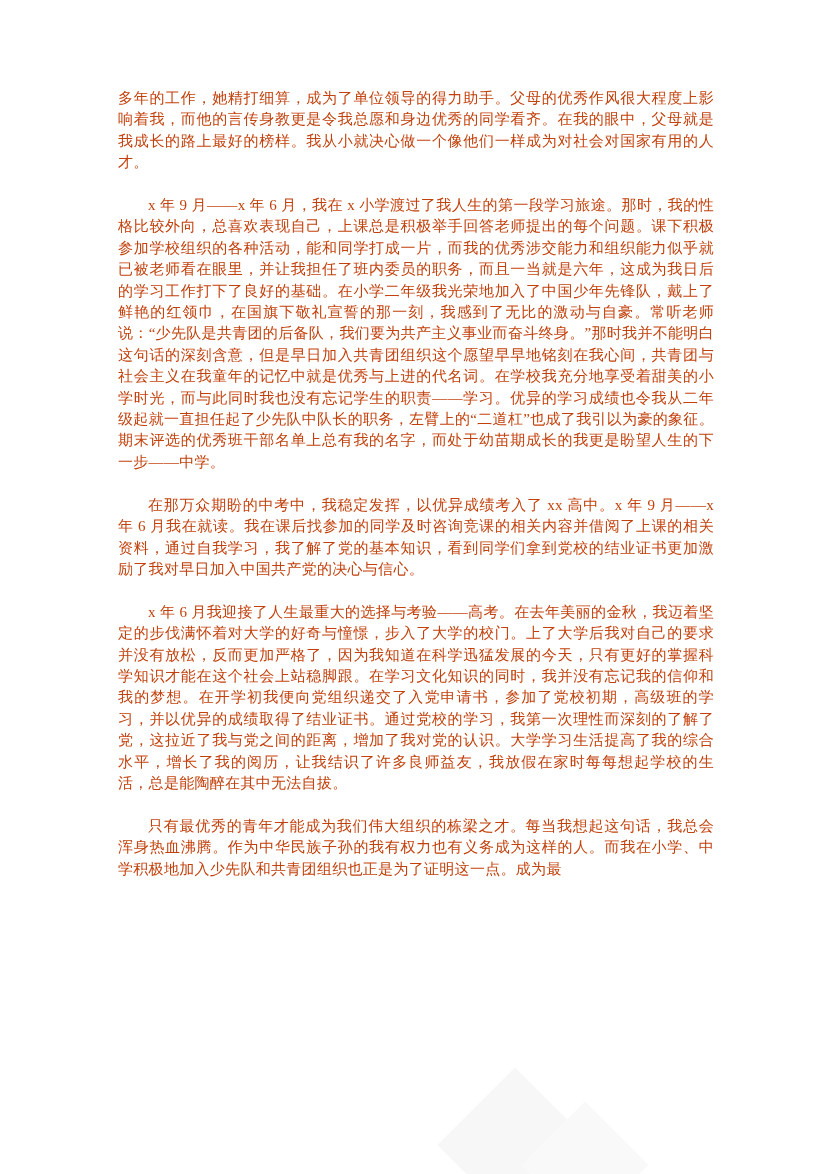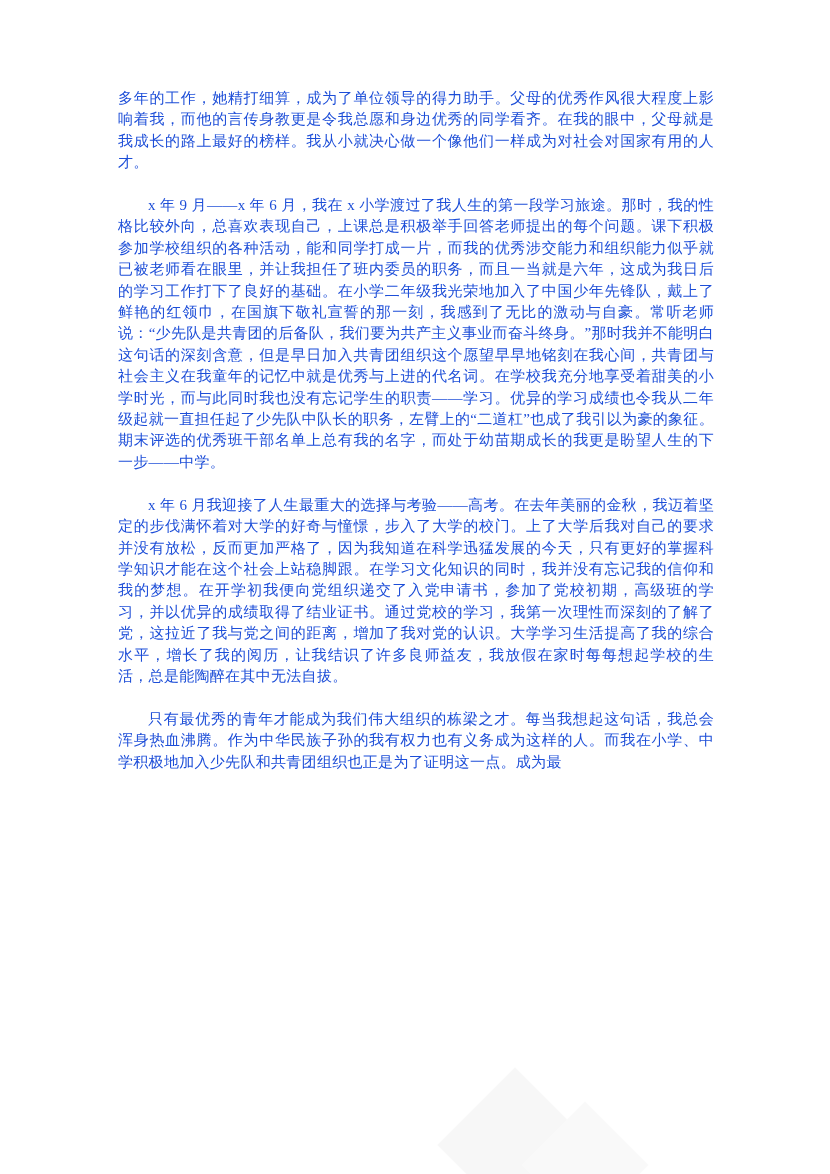--- a/index.html
+++ b/index.html
@@ -17,21 +17,21 @@
   .page {
     position: absolute;
     inset: 0;
     background: #ffffff;
   }
   .content {
     position: absolute;
     left: 118px;
     top: 88px;
     width: 596px;
-    color: #1d4ed8;
+    color: #c2410c;
     font-size: 15px;
     line-height: 21.4px;
     text-align: justify;
     letter-spacing: 0.3px;
   }
   .para {
     margin: 0 0 21.4px 0;
     text-indent: 2em;
     word-break: break-all;
   }
@@ -71,20 +71,21 @@
     background: #f5f5f5;
   }
 </style>
 </head>
 <body>
 
 <div class="page">
   <div class="content">
     <p class="para no-indent">多年的工作，她精打细算，成为了单位领导的得力助手。父母的优秀作风很大程度上影响着我，而他的言传身教更是令我总愿和身边优秀的同学看齐。在我的眼中，父母就是我成长的路上最好的榜样。我从小就决心做一个像他们一样成为对社会对国家有用的人才。</p>
     <p class="para">x 年 9 月——x 年 6 月，我在 x 小学渡过了我人生的第一段学习旅途。那时，我的性格比较外向，总喜欢表现自己，上课总是积极举手回答老师提出的每个问题。课下积极参加学校组织的各种活动，能和同学打成一片，而我的优秀涉交能力和组织能力似乎就已被老师看在眼里，并让我担任了班内委员的职务，而且一当就是六年，这成为我日后的学习工作打下了良好的基础。在小学二年级我光荣地加入了中国少年先锋队，戴上了鲜艳的红领巾，在国旗下敬礼宣誓的那一刻，我感到了无比的激动与自豪。常听老师说：“少先队是共青团的后备队，我们要为共产主义事业而奋斗终身。”那时我并不能明白这句话的深刻含意，但是早日加入共青团组织这个愿望早早地铭刻在我心间，共青团与社会主义在我童年的记忆中就是优秀与上进的代名词。在学校我充分地享受着甜美的小学时光，而与此同时我也没有忘记学生的职责——学习。优异的学习成绩也令我从二年级起就一直担任起了少先队中队长的职务，左臂上的“二道杠”也成了我引以为豪的象征。期末评选的优秀班干部名单上总有我的名字，而处于幼苗期成长的我更是盼望人生的下一步——中学。</p>
+    <p class="para">在那万众期盼的中考中，我稳定发挥，以优异成绩考入了 xx 高中。x 年 9 月——x 年 6 月我在就读。我在课后找参加的同学及时咨询竞课的相关内容并借阅了上课的相关资料，通过自我学习，我了解了党的基本知识，看到同学们拿到党校的结业证书更加激励了我对早日加入中国共产党的决心与信心。</p>
     <p class="para">x 年 6 月我迎接了人生最重大的选择与考验——高考。在去年美丽的金秋，我迈着坚定的步伐满怀着对大学的好奇与憧憬，步入了大学的校门。上了大学后我对自己的要求并没有放松，反而更加严格了，因为我知道在科学迅猛发展的今天，只有更好的掌握科学知识才能在这个社会上站稳脚跟。在学习文化知识的同时，我并没有忘记我的信仰和我的梦想。在开学初我便向党组织递交了入党申请书，参加了党校初期，高级班的学习，并以优异的成绩取得了结业证书。通过党校的学习，我第一次理性而深刻的了解了党，这拉近了我与党之间的距离，增加了我对党的认识。大学学习生活提高了我的综合水平，增长了我的阅历，让我结识了许多良师益友，我放假在家时每每想起学校的生活，总是能陶醉在其中无法自拔。</p>
     <p class="para">只有最优秀的青年才能成为我们伟大组织的栋梁之才。每当我想起这句话，我总会浑身热血沸腾。作为中华民族子孙的我有权力也有义务成为这样的人。而我在小学、中学积极地加入少先队和共青团组织也正是为了证明这一点。成为最</p>
   </div>
   <div class="watermark">
     <div class="wm-shape-a"></div>
     <div class="wm-shape-b"></div>
   </div>
 </div>
 
 </body></html>

